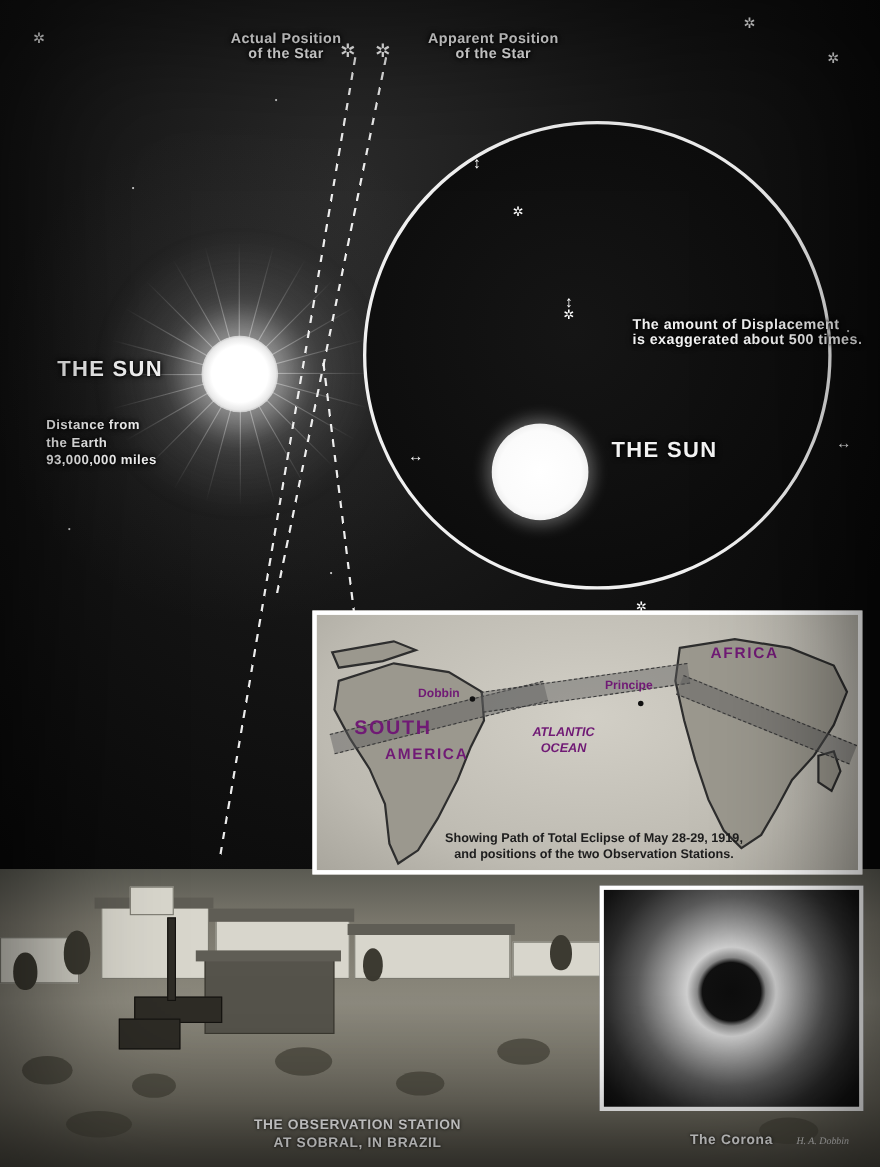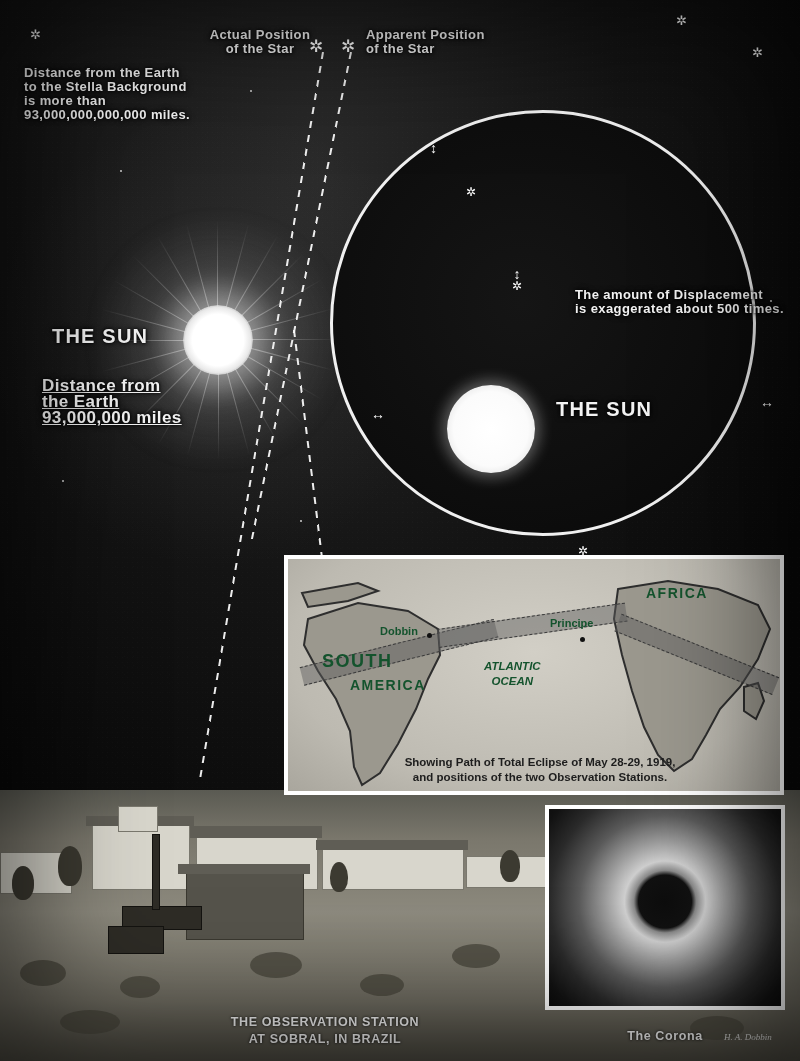--- a/index.html
+++ b/index.html
@@ -18,21 +18,21 @@
       radial-gradient(rgba(255,255,255,.05) 0.5px, transparent 0.6px);
      background-size:5px 5px,9px 9px;background-position:0 0,3px 4px;}
 
   .star-dot{position:absolute;color:#ffffff;font-size:13px;line-height:1;}
   .tinystar{position:absolute;width:2px;height:2px;background:#cfcfcf;border-radius:50%;}
 
   
   .lbl{position:absolute;color:#f2f2f2;font-weight:bold;letter-spacing:.4px;
        text-shadow:0 0 3px #000,0 0 6px #000;}
   .lbl.small{font-size:13px;line-height:14px;}
-  .lbl.med{font-size:17px;line-height:16px;text-decoration:underline;}
+  .lbl.med{font-size:12px;line-height:16px;}
   .lbl.big{font-size:20px;line-height:18px;letter-spacing:1.2px;}
 
   
   .sunL{position:absolute;left:183px;top:305px;width:70px;height:70px;border-radius:50%;
         background:radial-gradient(circle,#ffffff 0%,#ffffff 52%,#e8e8e8 66%,rgba(210,210,210,.35) 82%,rgba(160,160,160,0) 100%);
         box-shadow:0 0 28px 14px rgba(255,255,255,.35),0 0 70px 40px rgba(200,200,200,.14);}
   .rays{position:absolute;left:68px;top:190px;width:300px;height:300px;}
   .ray{position:absolute;left:150px;top:150px;width:1px;height:120px;
        background:linear-gradient(to bottom, rgba(255,255,255,.55), rgba(255,255,255,0));
        transform-origin:0 0;}
@@ -52,21 +52,21 @@
   .dispmark .st{display:block;font-size:12px;}
 
   .legendbox{position:absolute;border:1.5px solid #eee;padding:5px 8px;color:#f4f4f4;
              font-size:11.5px;font-weight:bold;line-height:16px;background:rgba(0,0,0,.25);}
 
   
   .mapbox{position:absolute;left:284px;top:555px;width:500px;height:240px;background:#c9c6bd;
           border:4px solid #ffffff;box-sizing:border-box;overflow:hidden;}
   .mapinner{position:absolute;inset:0;background:
       radial-gradient(ellipse at 50% 40%,#d2cfc6 0%,#bdbab1 70%,#a9a69d 100%);}
-  .maptext{position:absolute;color:#14532d;font-weight:bold;}
+  .maptext{position:absolute;color:#701a75;font-weight:bold;}
   .mapcap{position:absolute;left:0;right:0;bottom:6px;text-align:center;color:#1d1d1d;
           font-size:11.5px;font-weight:bold;line-height:15px;padding-left:12px;}
   .eclipsepath{position:absolute;height:17px;background:rgba(90,90,90,.45);
                border-top:1.5px dashed #3a3a3a;border-bottom:1.5px dashed #3a3a3a;}
   .stationdot{position:absolute;width:5px;height:5px;background:#111;border-radius:50%;}
 
   
   .coronabox{position:absolute;left:545px;top:805px;width:240px;height:205px;background:#0b0b0b;
              border:4px solid #ffffff;box-sizing:border-box;overflow:hidden;}
   .coronaimg{position:absolute;inset:0;background:
@@ -107,27 +107,23 @@
   <span class="tinystar" style="left:62px;top:480px;"></span>
   <span class="tinystar" style="left:300px;top:520px;"></span>
   <span class="tinystar" style="left:770px;top:300px;"></span>
   <span class="tinystar" style="left:250px;top:90px;"></span>
 
   <span class="star-dot" style="left:309px;top:38px;font-size:17px;">✲</span>
   <span class="star-dot" style="left:341px;top:38px;font-size:17px;">✲</span>
 
   <div class="lbl small" style="left:185px;top:28px;width:150px;text-align:center;white-space:pre-line;">Actual Position
 of the Star</div>
-  <div class="lbl small" style="left:366px;top:28px;width:165px;white-space:pre-line;">Apparent Position
+  <div class="lbl small" style="left:366px;top:28px;width:165px;text-align:center;white-space:pre-line;">Apparent Position
 of the Star</div>
 
-  <div class="lbl small" style="left:24px;top:66px;width:260px;white-space:pre-line;">Distance from the Earth
-to the Stella Background
-is more than
-93,000,000,000,000 miles.</div>
 
   <div class="dashline" style="left:322px;top:52px;height:740px;transform:rotate(9.6deg);"></div>
   <div class="dashline" style="left:350px;top:52px;height:500px;transform:rotate(11.5deg);"></div>
   <div class="dashline" style="left:293px;top:330px;height:470px;transform:rotate(-7deg);"></div>
 
   <div class="rays">
     <div class="ray" style="transform:rotate(0deg)"></div>
       <div class="ray" style="transform:rotate(15deg)"></div>
     <div class="ray" style="transform:rotate(30deg)"></div>
       <div class="ray" style="transform:rotate(45deg)"></div>

